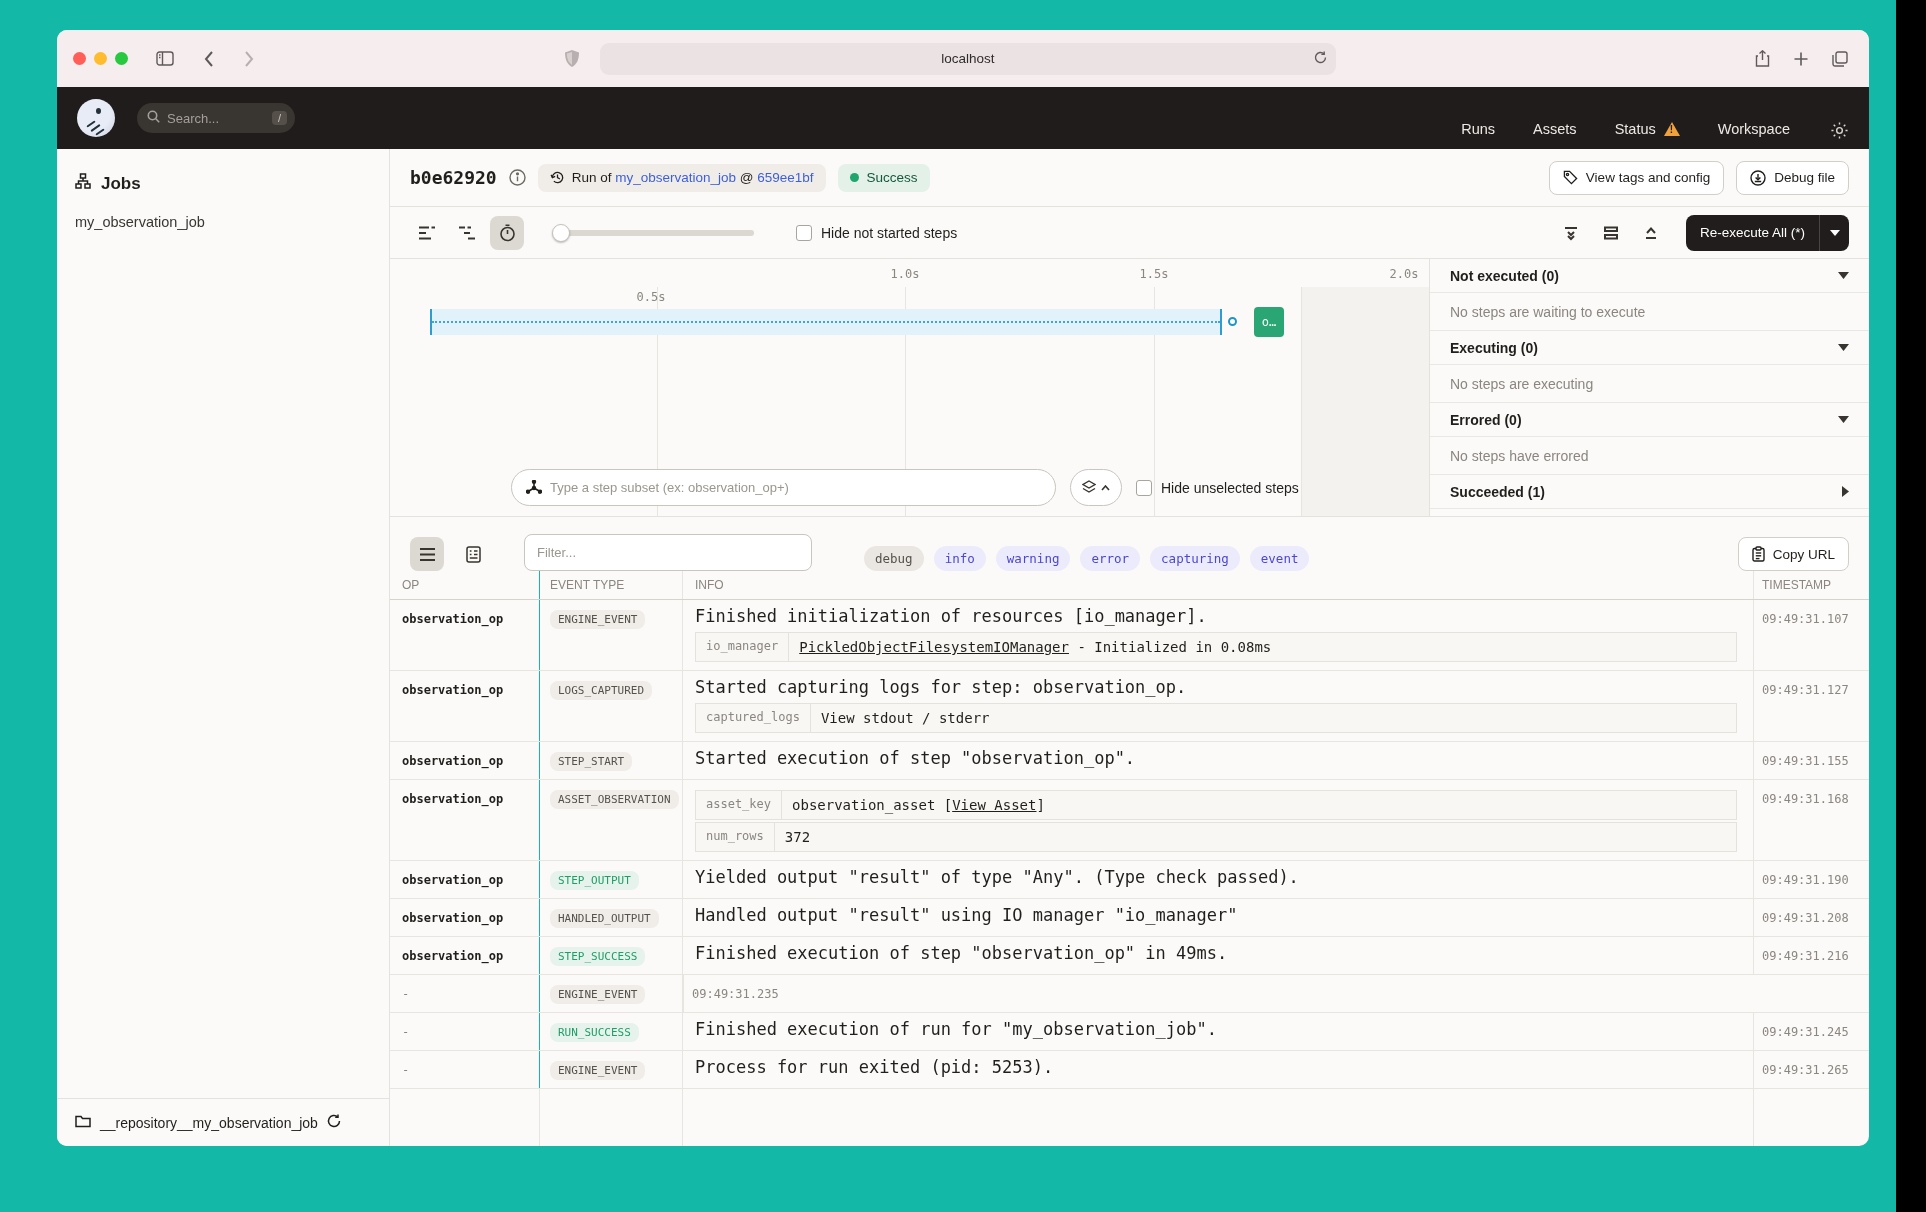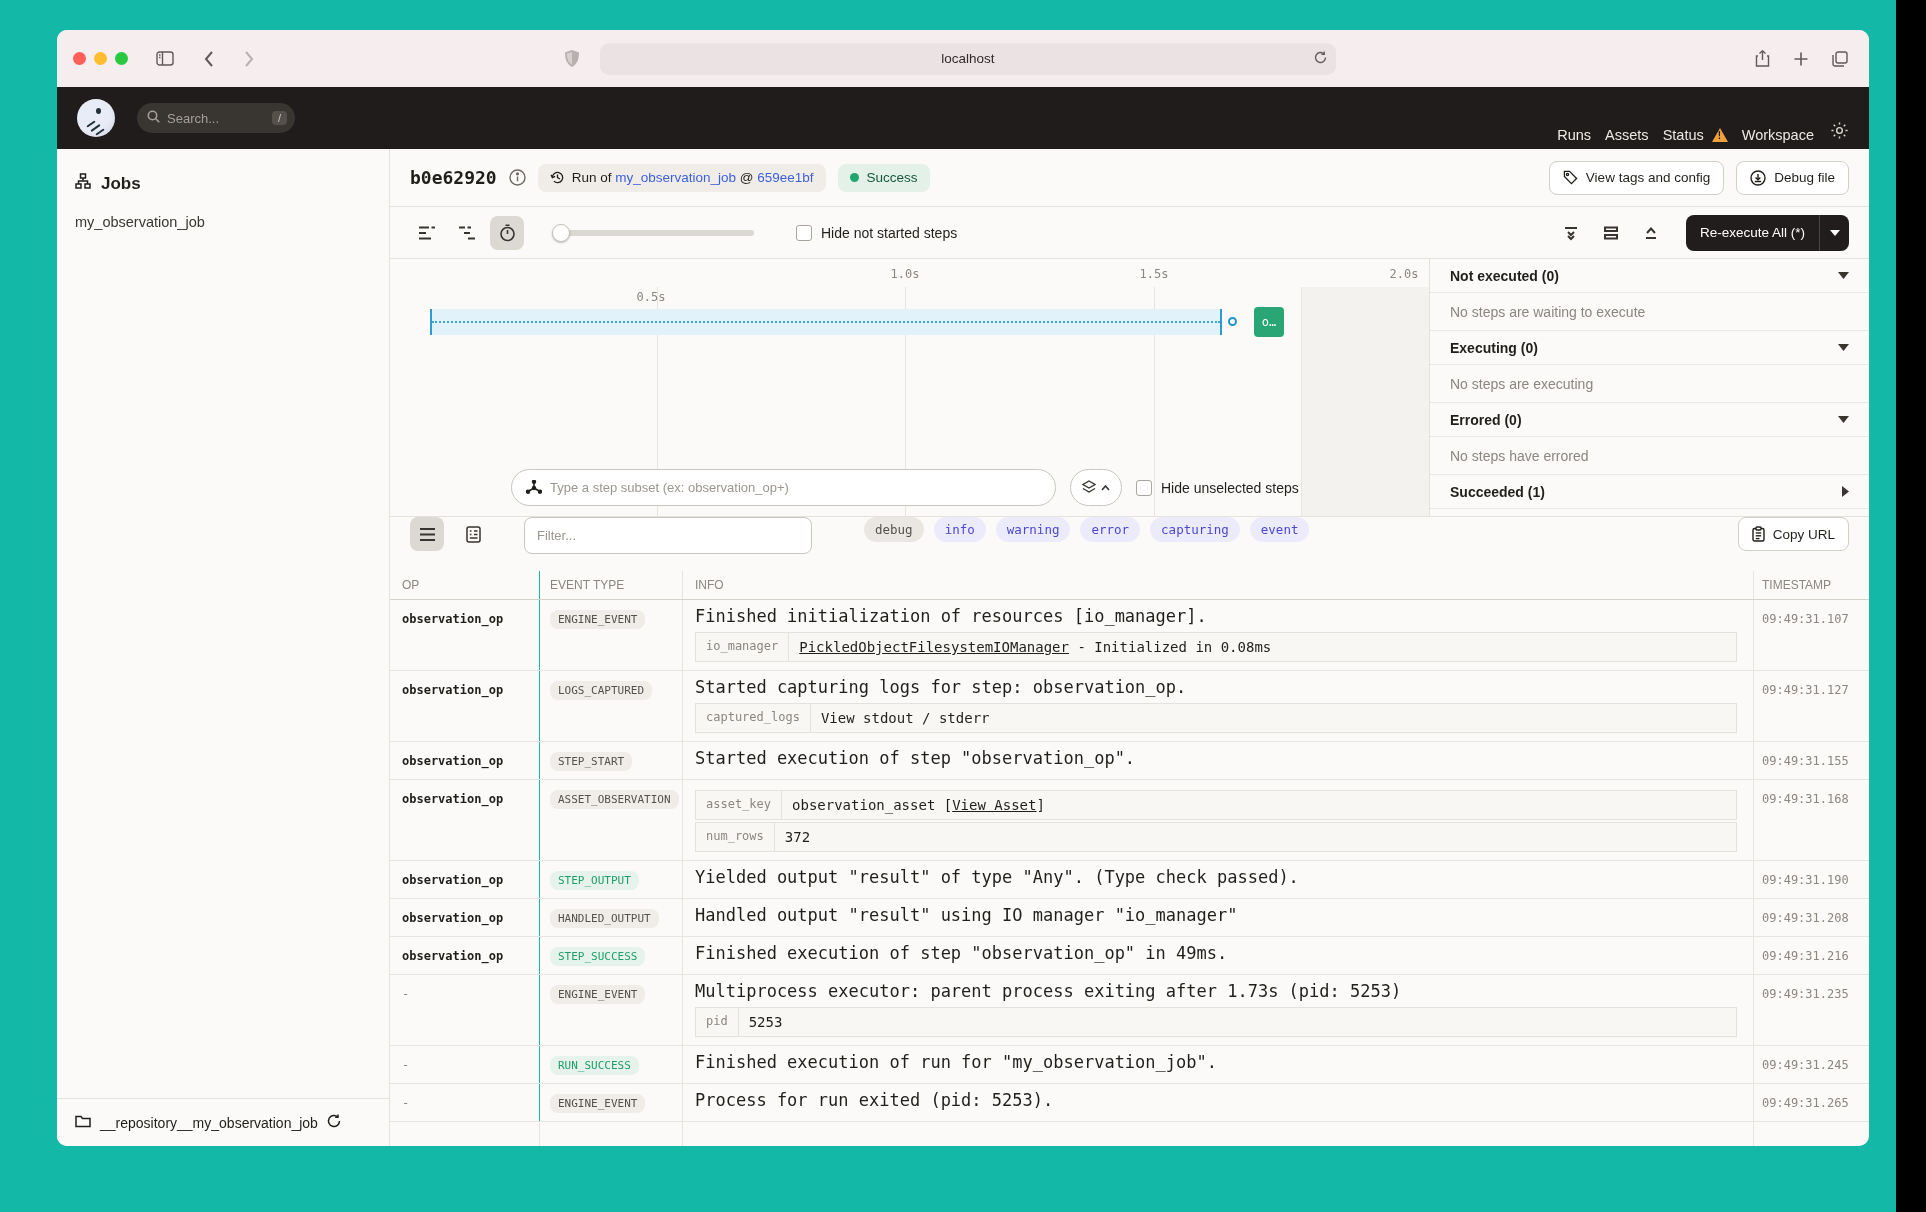--- a/index.html
+++ b/index.html
@@ -20,21 +20,21 @@
   .chrome-right { position:absolute; right:14px; display:flex; gap:9px; }
 
   
   .appbar { height:62px; background:#201c1b; display:flex; align-items:center; padding:0 20px; flex:0 0 auto; }
   .logo { width:38px; height:38px; border-radius:50%; background:radial-gradient(circle at 38% 35%, #e8ecf6 0 55%, #c9cfe2 100%); position:relative; margin-right:22px; }
   .logo .eye { position:absolute; left:19px; top:9px; width:5px; height:6px; border-radius:50%; background:#22313a; }
   .logo .s1,.logo .s2,.logo .s3 { position:absolute; height:2px; background:#22313a; border-radius:2px; transform:rotate(-35deg); }
   .logo .s1{ left:9px; top:24px; width:10px; } .logo .s2{ left:13px; top:28px; width:11px; } .logo .s3{ left:18px; top:32px; width:10px; }
   .searchpill { width:158px; height:30px; background:#393531; border-radius:16px; display:flex; align-items:center; padding:0 8px 0 10px; color:#a49f98; font-size:13px; gap:7px; }
   .searchpill .kbd { margin-left:auto; background:#55504a; color:#c9c4bd; border-radius:4px; font-size:11px; padding:1px 6px; }
-  .nav { margin-left:auto; display:flex; align-items:flex-end; gap:14px; color:#ece9e5; font-size:14.5px;margin-top:28px; }
+  .nav { margin-left:auto; display:flex; align-items:flex-start; gap:38px; color:#ece9e5; font-size:14.5px;margin-top:28px; }
   .nav .navitem { display:flex; align-items:center; gap:8px; cursor:pointer; }
   .warn-tri { width:0; height:0; border-left:8px solid transparent; border-right:8px solid transparent; border-bottom:14px solid #f0a13d; position:relative; }
   .warn-tri:after { content:"!"; position:absolute; left:-2px; top:2px; font-size:10px; font-weight:bold; color:#201c1b; }
   .gear { color:#d8d4cf; margin-left:2px; }
 
   
   .content { flex:1; display:flex; min-height:0; }
   .sidebar { width:333px; flex:0 0 auto; border-right:1px solid #e5e2dd; display:flex; flex-direction:column; background:#fbfaf8; }
   .sidebar-head { display:flex; align-items:center; gap:10px; padding:24px 0 0 18px; font-size:17px; font-weight:bold; color:#211f1c; }
   .sidebar-item { padding:20px 0 0 18px; font-size:14.5px; color:#3a3733; cursor:pointer; }
@@ -83,21 +83,21 @@
   .subsetinput .ph { color:#9b968f; font-size:13px; }
   .layersbtn { height:37px; width:52px; border:1px solid #c9c5bf; border-radius:19px; background:#fff; display:flex; align-items:center; justify-content:center; gap:5px; color:#38342f; cursor:pointer; }
 
   .rightpanel { width:440px; flex:0 0 auto; border-left:1px solid #e5e2dd; background:#fbfaf8; }
   .prow { display:flex; align-items:center; padding:0 20px; border-bottom:1px solid #ebe8e3; }
   .prow.head { height:34px; font-size:14px; font-weight:bold; color:#211f1c; }
   .prow.caption { height:38px; font-size:14px; color:#8b8680; }
   .prow .caret { margin-left:auto; color:#38342f; display:flex; }
 
   
-  .logtoolbar { height:54px; display:flex; align-items:flex-start; padding:0 20px; gap:12px; }
+  .logtoolbar { height:54px; display:flex; align-items:flex-end; padding:0 20px; gap:12px; }
   .filterinput { width:288px; height:37px; border:1px solid #c9c5bf; border-radius:8px; background:#fff; display:flex; align-items:center; padding:0 12px; color:#9b968f; font-size:13px; margin-left:22px; }
   .chips { display:flex; gap:10px; margin-left:40px; }
   .chip { height:25px; border-radius:13px; display:flex; align-items:center; padding:0 11px; font-family:"DejaVu Sans Mono",monospace; font-size:12.5px; cursor:pointer; }
   .chip.on { background:#ecebfb; color:#4b47d2; }
   .chip.off { background:#eae7e2; color:#55514b; }
   .copyurl { margin-left:auto; }
 
   
   .logtable { flex:1; display:flex; flex-direction:column; min-height:0; font-family:"DejaVu Sans Mono",monospace; }
   .lrow { display:flex; border-bottom:1px solid #e8e5e0; }
@@ -580,27 +580,20 @@
                 <div class="c-op"><span class="opname">observation_op</span></div>
                 <div class="c-et"><span class="etag green">STEP_SUCCESS</span></div>
                 <div class="c-info">
                   <div class="msg">Finished execution of step "observation_op" in 49ms.</div>
                 </div>
                 <div class="c-ts"><span class="ts">09:49:31.216</span></div>
               </div>
               <div class="lrow">
                 <div class="c-op"><span class="opname dash">-</span></div>
                 <div class="c-et"><span class="etag">ENGINE_EVENT</span></div>
-                <div class="c-info">
-                  <div class="msg">Multiprocess executor: parent process exiting after 1.73s (pid: 5253)</div>
-                  <div class="metabox">
-                    <div class="metalabel">pid</div>
-                    <div class="metaval"><span>5253</span></div>
-                  </div>
-                </div>
                 <div class="c-ts"><span class="ts">09:49:31.235</span></div>
               </div>
               <div class="lrow">
                 <div class="c-op"><span class="opname dash">-</span></div>
                 <div class="c-et"><span class="etag green">RUN_SUCCESS</span></div>
                 <div class="c-info">
                   <div class="msg">Finished execution of run for "my_observation_job".</div>
                 </div>
                 <div class="c-ts"><span class="ts">09:49:31.245</span></div>
               </div>

